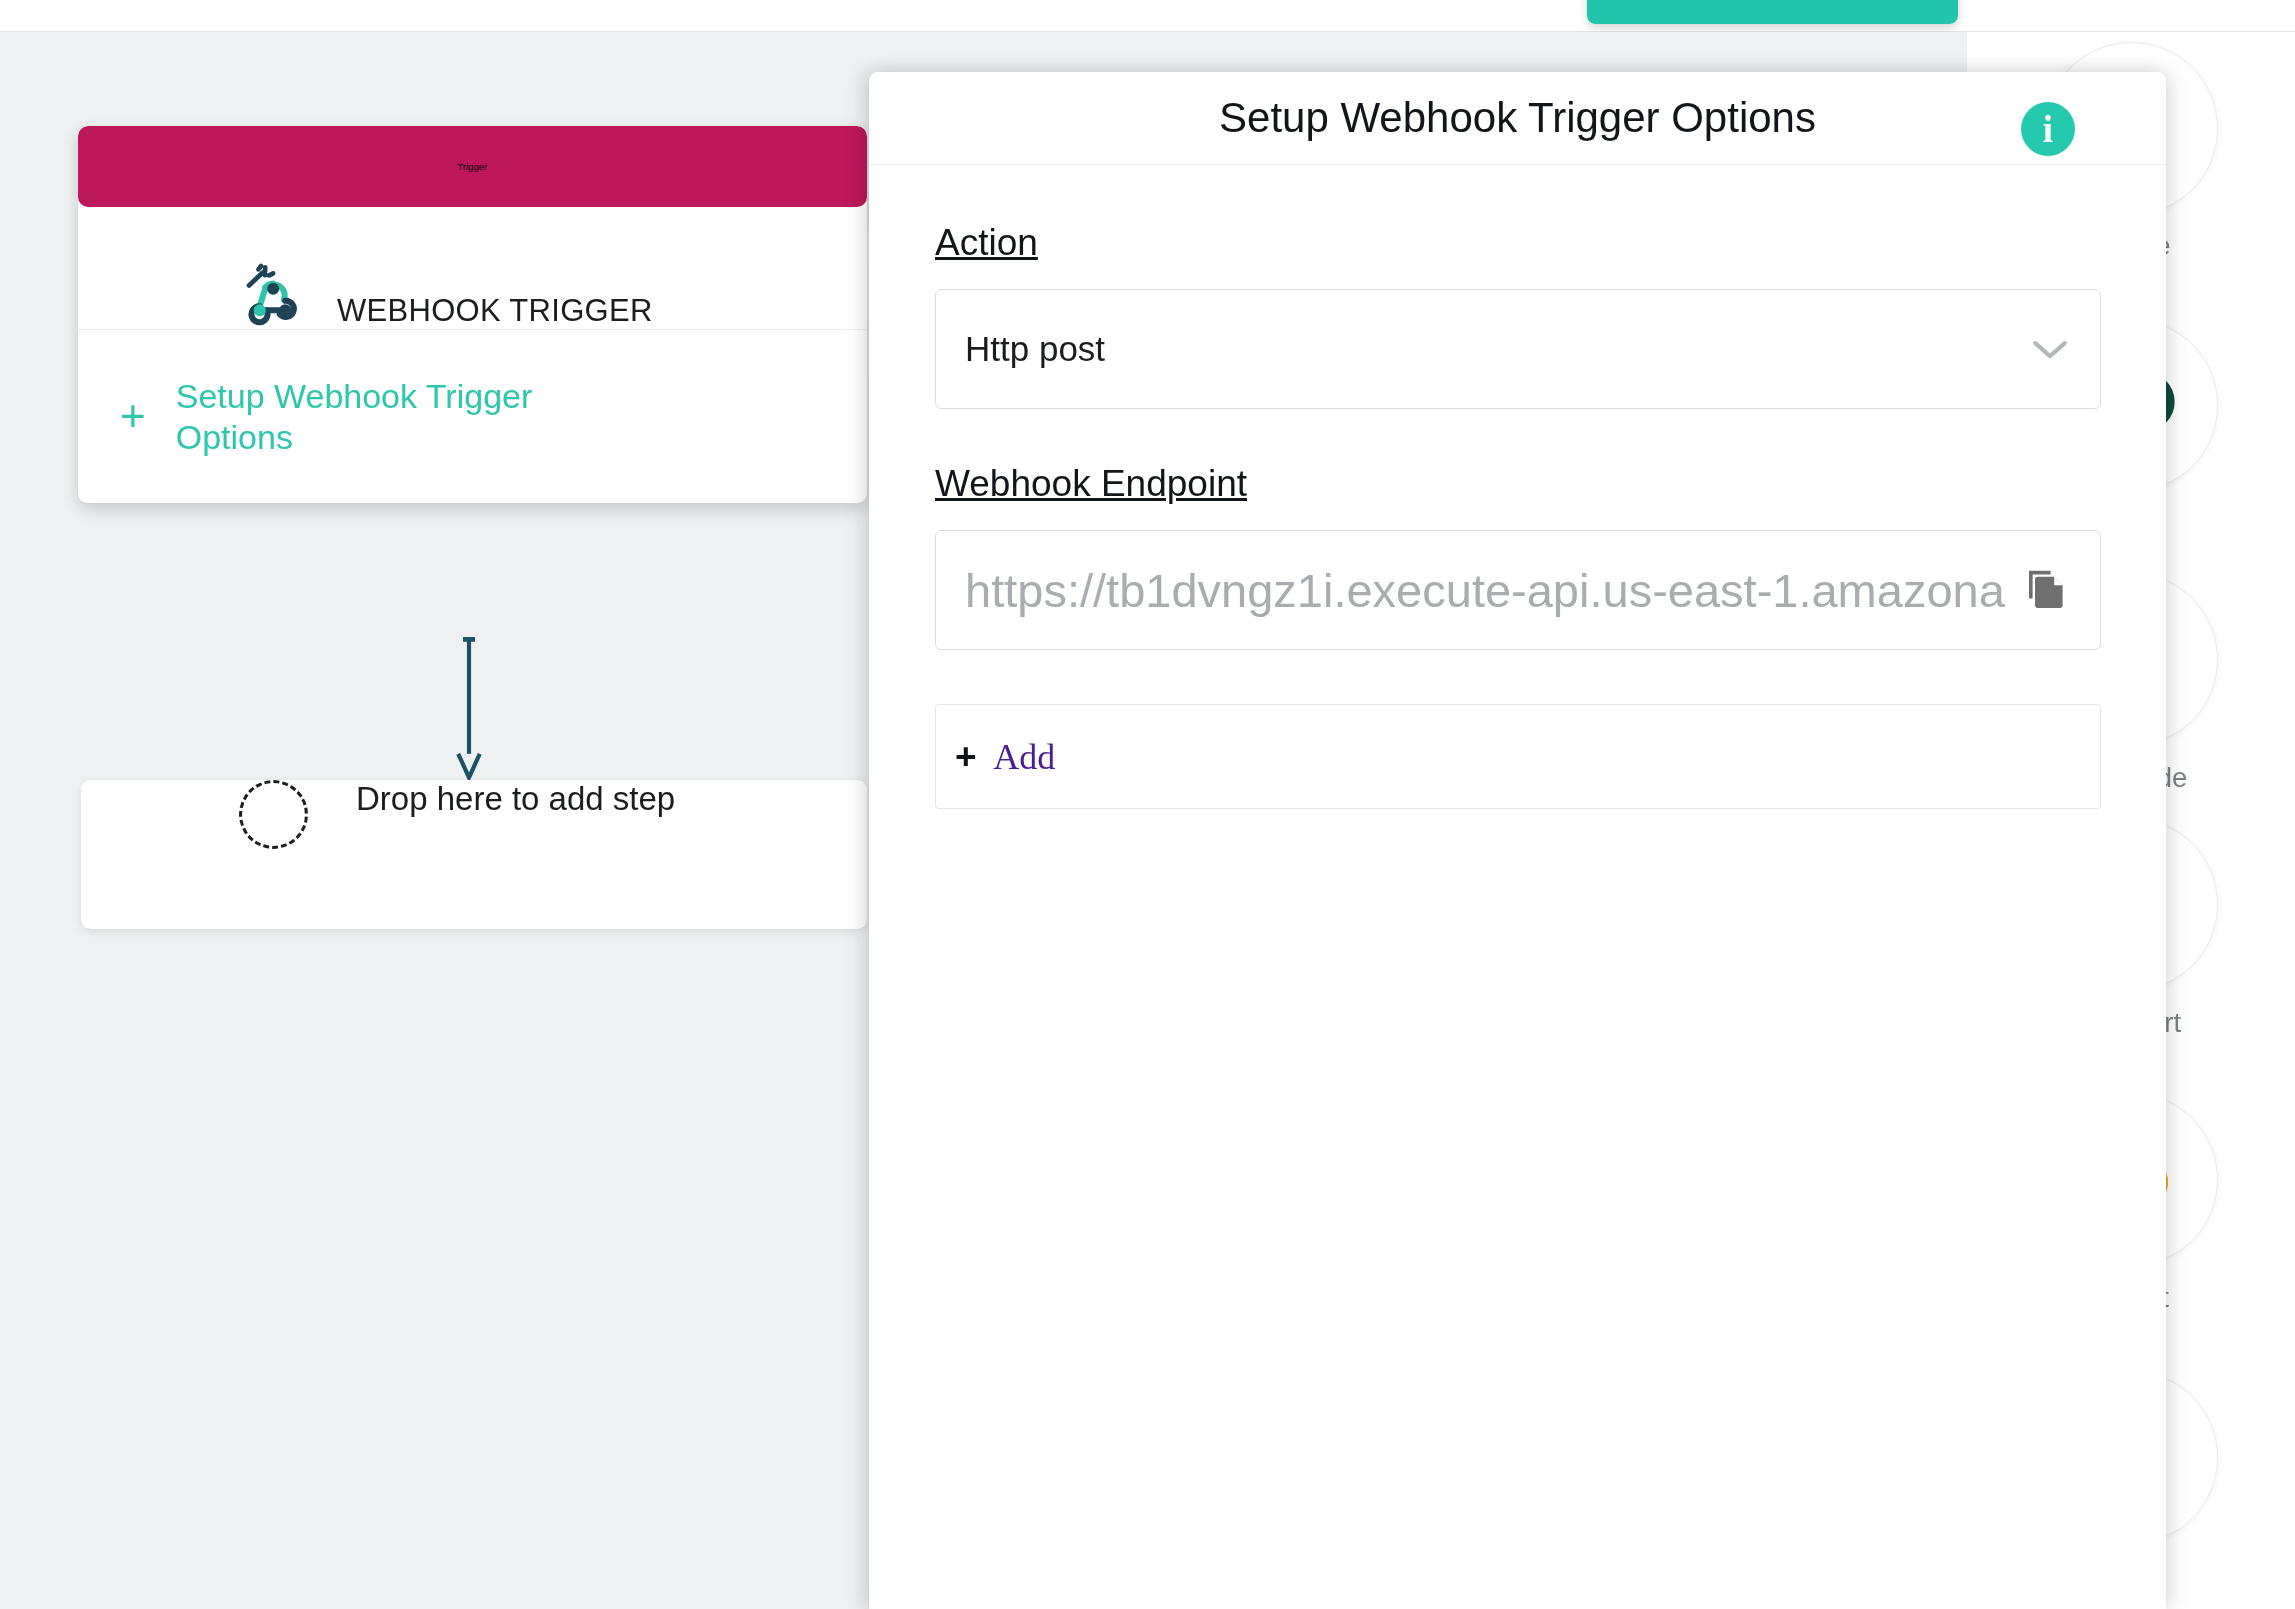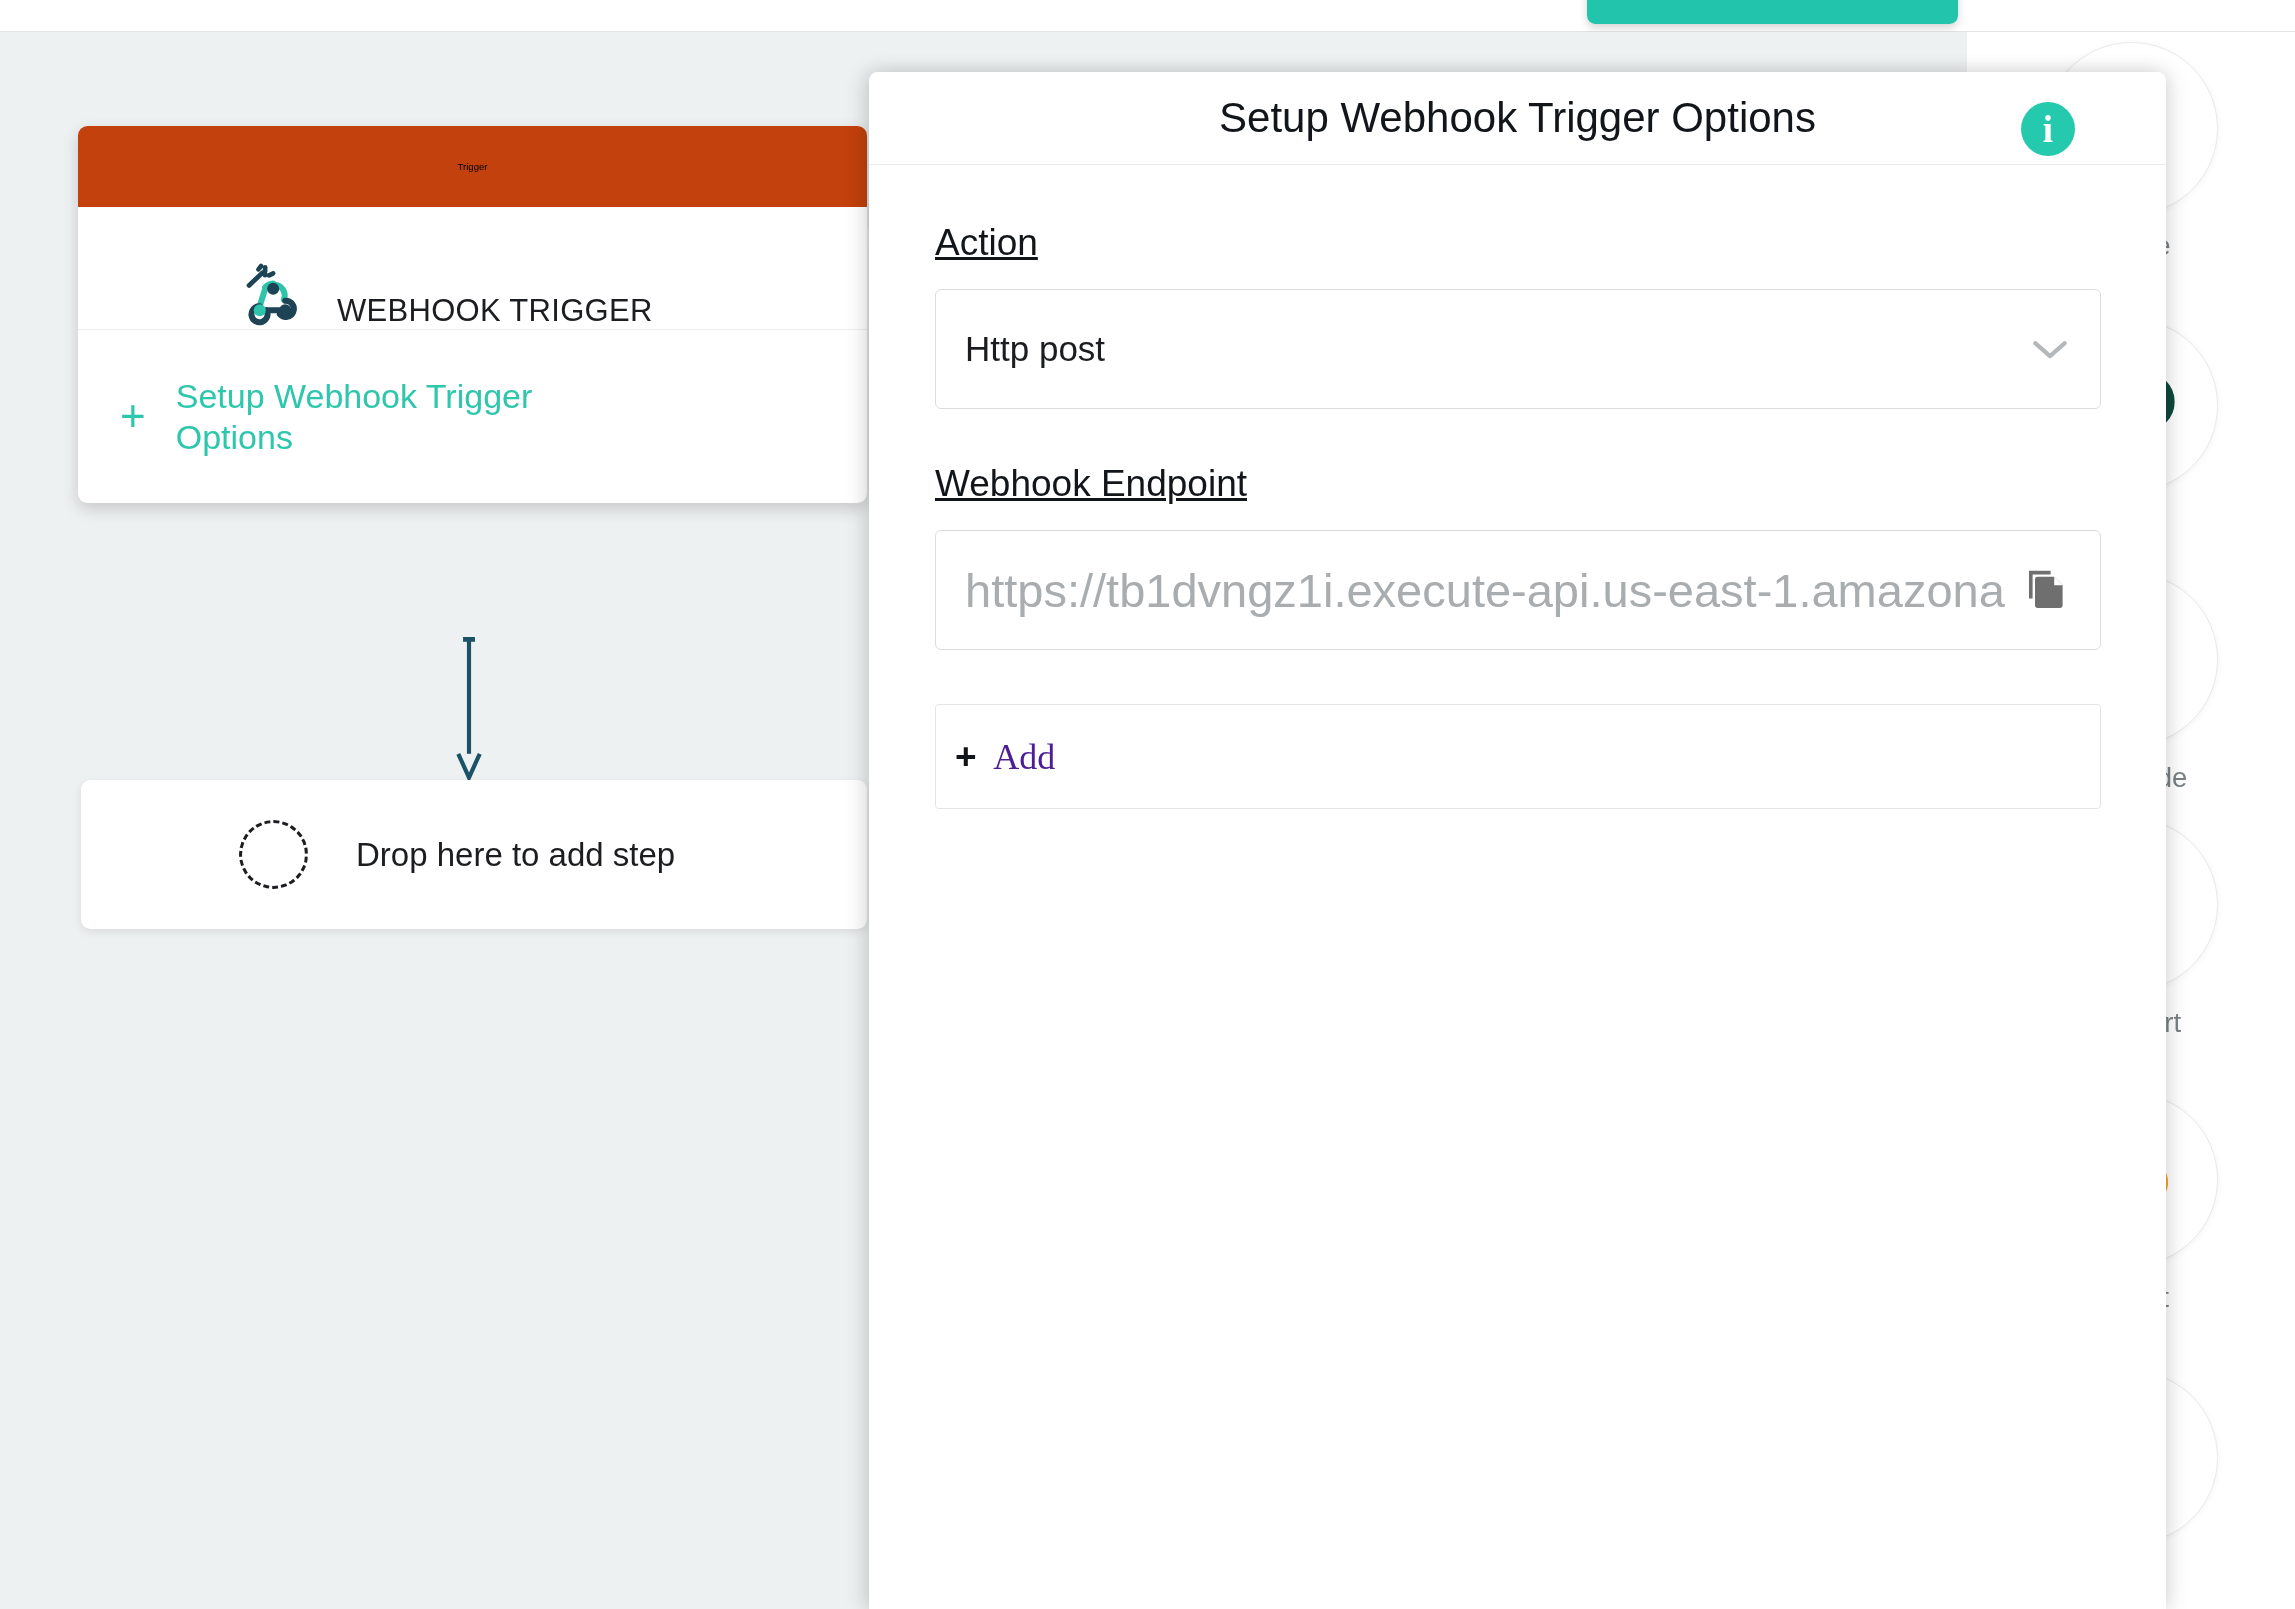--- a/index.html
+++ b/index.html
@@ -90,24 +90,25 @@
     position: absolute;
     left: 78px; top: 126px;
     width: 789px;
     border-radius: 9.6px;
     background: #ffffff;
     box-shadow: 0 6px 15.5px rgba(0,0,0,0.17);
     overflow: hidden;
   }
   .trigger-head {
     height: 81px;
-    background: #c2410c;
+    background: #be185d;
     display: flex;
     align-items: center;
     justify-content: center;
+    border-radius: 10px;
   }
   .trigger-row {
     height: 123px;
     border-bottom: 1.2px solid #edf0f1;
     display: flex;
     align-items: flex-end;
     padding-left: 163px;
     gap: 29px;
   }
   .trigger-row-label {
@@ -145,21 +146,20 @@
 
   
   .drop-zone {
     position: absolute;
     left: 81px; top: 780px;
     width: 786px; height: 149px;
     background: #ffffff;
     border-radius: 9.6px;
     box-shadow: 0 3px 9.6px rgba(0,0,0,0.09);
     display: flex;
-    align-items: center;
     padding-left: 158px;
     gap: 48px;
   }
   .drop-circle {
     width: 69px; height: 69px;
     border-radius: 50%;
     border: 3px dashed #1b1d20;
     flex: 0 0 auto;
   }
   .drop-label {

